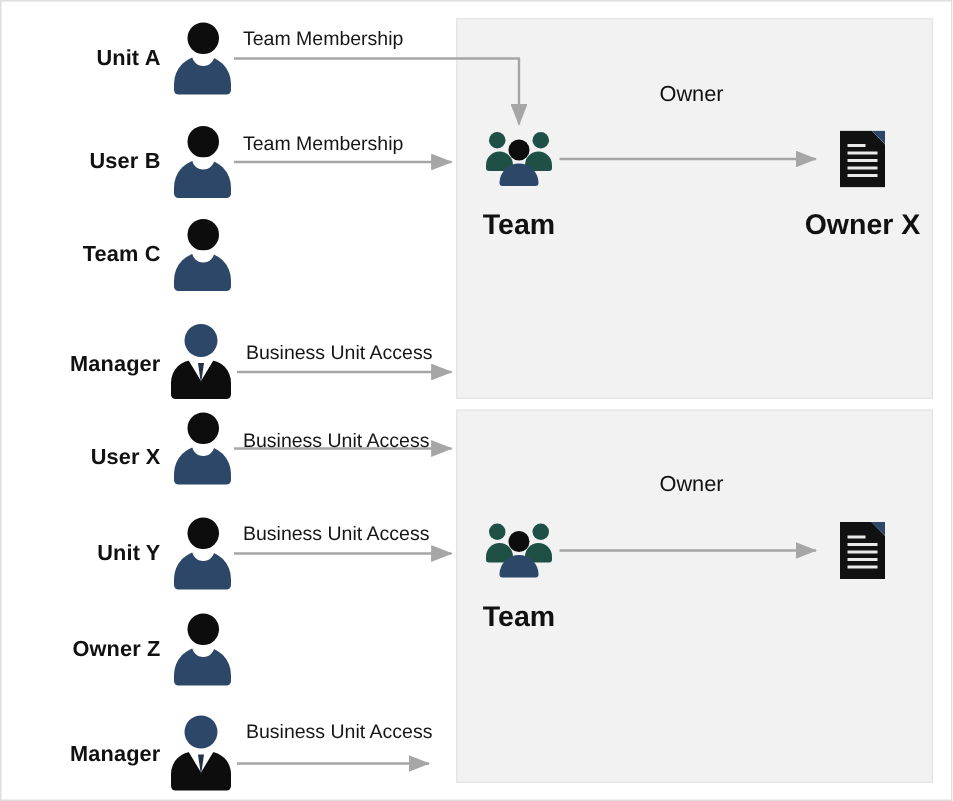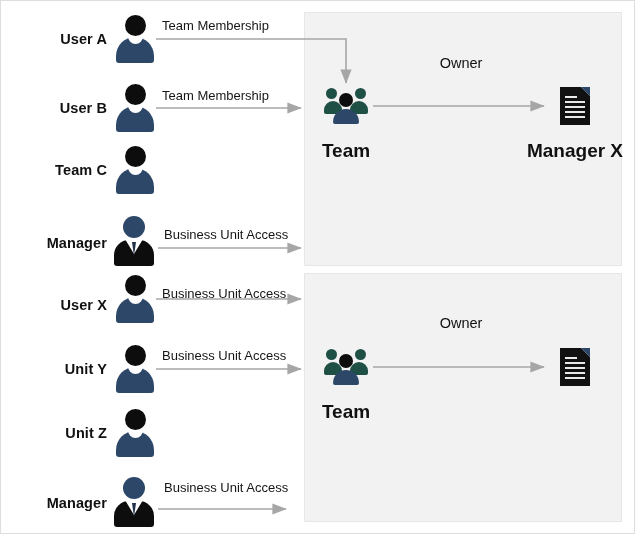--- a/index.html
+++ b/index.html
@@ -256,21 +256,21 @@
 
     <line x1="155" y1="298" x2="300" y2="298" stroke="#a6a6a6" stroke-width="1.6" marker-end="url(#ah)"></line>
 
     <line x1="155" y1="368" x2="300" y2="368" stroke="#a6a6a6" stroke-width="1.6" marker-end="url(#ah)"></line>
 
     <line x1="157" y1="508" x2="285" y2="508" stroke="#a6a6a6" stroke-width="1.6" marker-end="url(#ah)"></line>
 
     <line x1="372" y1="366" x2="543" y2="366" stroke="#a6a6a6" stroke-width="1.6" marker-end="url(#ah)"></line>
   </svg>
 
-  <div class="row-label" style="left:18px; top:30px; width:88px;">User A</div>
+  <div class="row-label" style="left:18px; top:30px; width:88px;">Unit A</div>
   <div class="person" style="left:114px; top:14px;">
     <div class="head"></div>
     <div class="body"></div>
     <div class="notch"></div>
   </div>
   <div class="edge-label" style="left:161px; top:17px;">Team Membership</div>
 
   <div class="row-label" style="left:18px; top:99px; width:88px;">User B</div>
   <div class="person" style="left:114px; top:83px;">
     <div class="head"></div>
@@ -309,39 +309,39 @@
 
   <div class="record-icon" style="left:559px; top:86px;">
     <div class="page"></div>
     <div class="fold"></div>
     <div class="ln" style="top:9px;  width:12px;"></div>
     <div class="ln" style="top:14px; width:20px;"></div>
     <div class="ln" style="top:19px; width:20px;"></div>
     <div class="ln" style="top:24px; width:20px;"></div>
     <div class="ln" style="top:29px; width:20px;"></div>
   </div>
-  <div class="node-label" style="left:524px; top:139px; width:100px;">Manager X</div>
+  <div class="node-label" style="left:524px; top:139px; width:100px;">Owner X</div>
 
   <div class="row-label" style="left:18px; top:296px; width:88px;">User X</div>
   <div class="person" style="left:114px; top:274px;">
     <div class="head"></div>
     <div class="body"></div>
     <div class="notch"></div>
   </div>
   <div class="edge-label" style="left:161px; top:285px;">Business Unit Access</div>
 
   <div class="row-label" style="left:18px; top:360px; width:88px;">Unit Y</div>
   <div class="person" style="left:114px; top:344px;">
     <div class="head"></div>
     <div class="body"></div>
     <div class="notch"></div>
   </div>
   <div class="edge-label" style="left:161px; top:347px;">Business Unit Access</div>
 
-  <div class="row-label" style="left:18px; top:424px; width:88px;">Unit Z</div>
+  <div class="row-label" style="left:18px; top:424px; width:88px;">Owner Z</div>
   <div class="person" style="left:114px; top:408px;">
     <div class="head"></div>
     <div class="body"></div>
     <div class="notch"></div>
   </div>
 
   <div class="row-label" style="left:4px; top:494px; width:102px;">Manager</div>
   <div class="manager" style="left:112px; top:476px;">
     <div class="head"></div>
     <div class="suit"></div>

